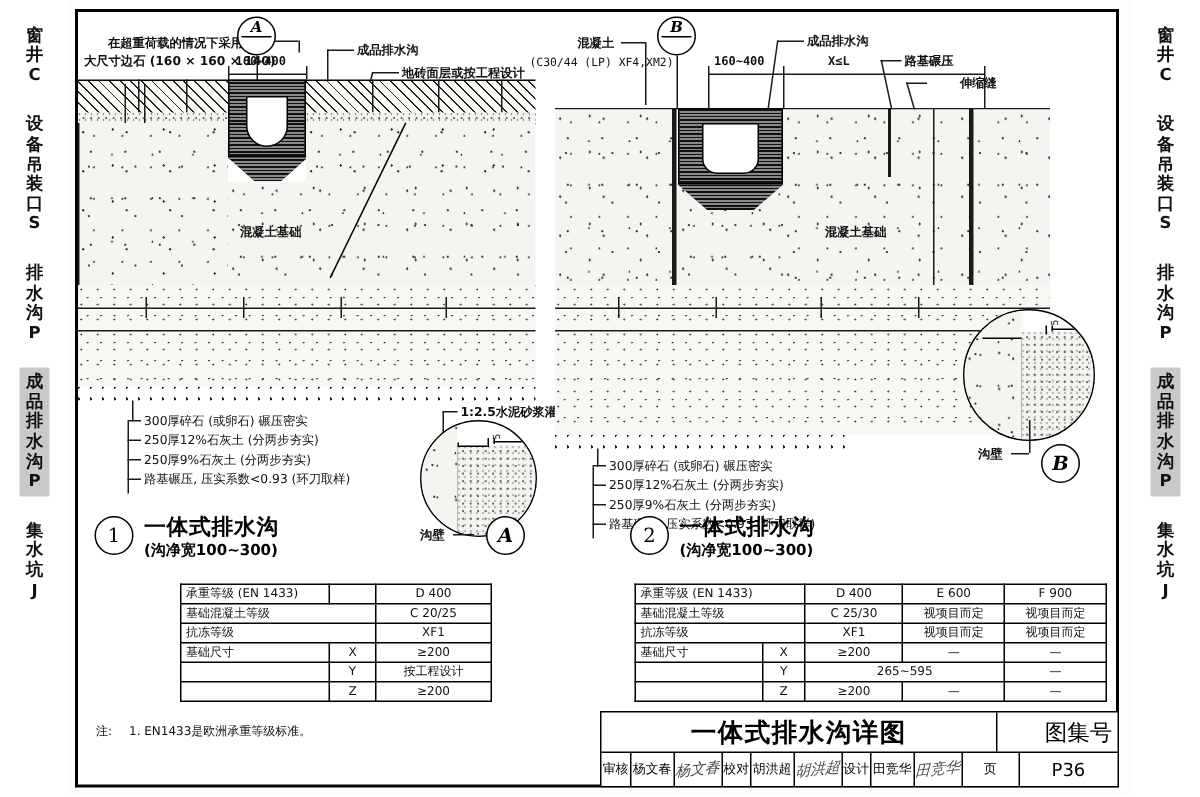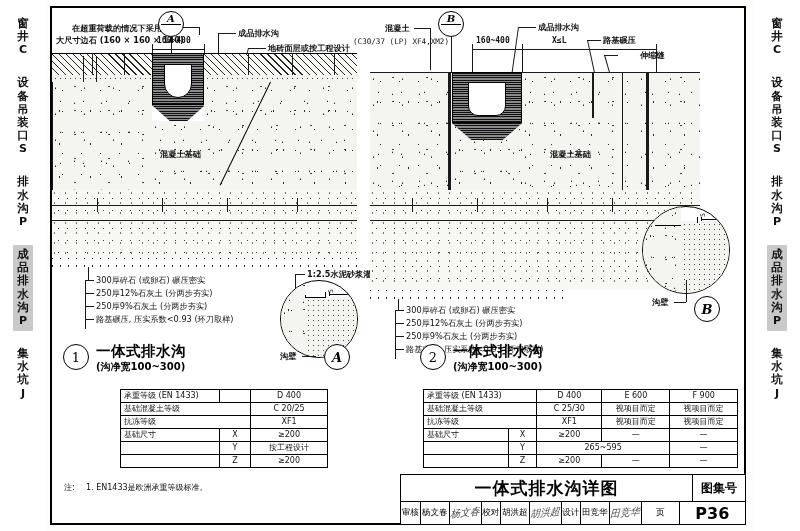--- a/index.html
+++ b/index.html
@@ -121,21 +121,21 @@
   .notes .nlabel{width:22px;flex:none;}
 
   
   .titleblock{position:absolute;border:1.4px solid #000;box-sizing:border-box;
               background:#fff;display:flex;flex-direction:column;}
   .tb-top{display:flex;flex:1;border-bottom:1.2px solid #000;}
   .tb-title{flex:1;display:flex;align-items:center;justify-content:center;
             font-size:17px;font-weight:700;letter-spacing:1px;
             font-family:"DejaVu Sans","Liberation Sans",sans-serif;}
   .tb-k{width:52px;flex:none;border-left:1.2px solid #000;
-        display:flex;align-items:center;justify-content:center;font-size:12px;font-weight:700;}
+        display:flex;align-items:center;justify-content:center;font-size:15px;font-weight:400;padding-left:28px;}
   .tb-v{width:92px;flex:none;border-left:1.2px solid #000;
         display:flex;align-items:center;justify-content:center;font-size:11px;
         font-family:"DejaVu Sans","Liberation Sans",sans-serif;}
   .tb-bot{display:flex;height:22px;flex:none;}
   .tb-cell{display:flex;align-items:center;justify-content:center;
            font-size:8.6px;border-left:1.2px solid #000;box-sizing:border-box;}
   .tb-cell:first-child{border-left:none;}
   .sig{font-family:"DejaVu Serif","Liberation Serif",serif;
        font-style:italic;font-size:10px;color:#222;
        transform:rotate(-6deg) skewX(-8deg);opacity:.82;}
@@ -361,21 +361,21 @@
           <td class="sub">Z</td>
           <td class="c">≥200</td>
         </tr>
       </tbody>
         </table>
     </div>
 
     <div>
 
       <div class="t b" style="left:333px;top:16px;">混凝土</div>
-      <div class="t num" style="left:301px;top:29px;font-size:7.6px;">(C30/37 (LP) XF4,XM2)</div>
+      <div class="t num" style="left:301px;top:29px;font-size:7.6px;">(C30/44 (LP) XF4,XM2)</div>
       <div class="ln h1" style="left:362px;top:20px;width:16px;"></div>
       <div class="ln v1" style="left:378px;top:20px;height:42px;"></div>
 
       <div class="bub split" style="left:386px;top:3px;width:26px;height:26px;">
         <span>B</span>
       </div>
       <div class="ln v1" style="left:399px;top:29px;height:36px;"></div>
 
       <div class="t num b" style="left:424px;top:28px;">160~400</div>
       <div class="ln h1" style="left:420px;top:41px;width:50px;"></div>
@@ -534,18 +534,18 @@
         <div class="tb-cell" style="width:40px;">胡洪超</div>
         <div class="tb-cell" style="width:44px;">
           <span class="sig">胡洪超</span>
         </div>
         <div class="tb-cell" style="width:26px;">设计</div>
         <div class="tb-cell" style="width:40px;">田竞华</div>
         <div class="tb-cell" style="width:44px;">
           <span class="sig">田竞华</span>
         </div>
         <div class="tb-cell" style="width:52px;">页</div>
-        <div class="tb-cell" style="width:92px;font-size:16px;font-weight:bold;">P36</div>
+        <div class="tb-cell" style="width:92px;font-size:12px;">P36</div>
       </div>
     </div>
 
   </div>
 </div>
 
 </body></html>

